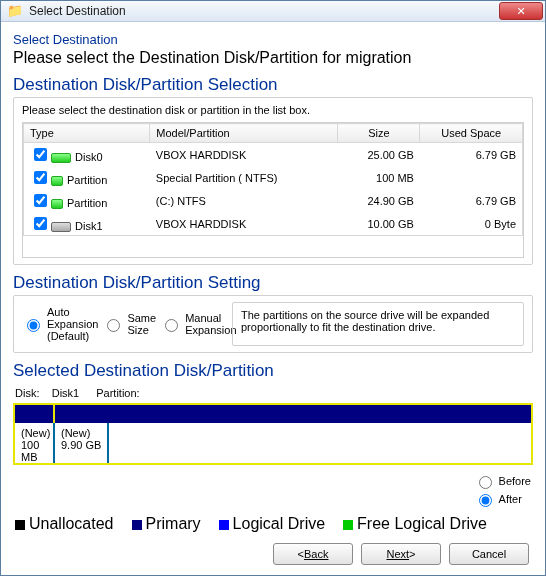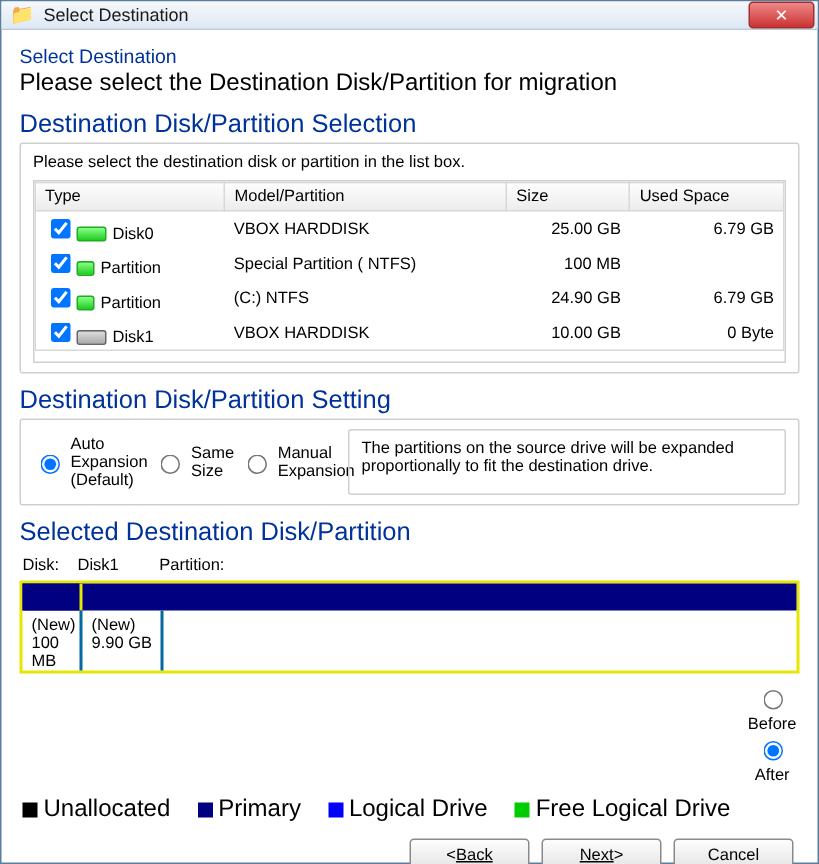--- a/index.html
+++ b/index.html
@@ -10,48 +10,48 @@
   .titlebar .title { font-size: 12px; color: #1a1a1a; flex: 1; }
   .close-btn { width: 44px; height: 18px; border: 1px solid #a03030; border-radius: 3px; background: linear-gradient(#e88,#c33); color: #fff; display: flex; align-items: center; justify-content: center; font-size: 11px; cursor: pointer; }
   .content { flex: 1; padding: 8px 12px 10px 12px; font-size: 11px; color: #000; display: flex; flex-direction: column; }
   .hdr { font-size: 13px; color: #003399; margin: 2px 0 2px 0; }
   .sub { font-size: 16px; margin-bottom: 8px; }
   .group-label { font-size: 17px; color: #003399; margin-bottom: 2px; }
   .group-box { border: 1px solid #d0d0d0; border-radius: 2px; padding: 6px 8px; margin-bottom: 8px; background: #fff; }
   .instr { margin-bottom: 6px; }
   table.list { width: 100%; border-collapse: collapse; border: 1px solid #d8d8d8; font-size: 11px; }
   table.list th { background: linear-gradient(#fdfdfd,#ececec); border: 1px solid #d8d8d8; text-align: left; font-weight: normal; padding: 3px 6px; }
-  table.list th.r { text-align: left; }
+  table.list th.r { text-align: center; }
   table.list td { padding: 2px 6px; border: none; }
   table.list td.r { text-align: right; }
   .chk { margin-right: 4px; }
   .disk-icon { display: inline-block; width: 20px; height: 10px; border: 1px solid #666; border-radius: 2px; background: linear-gradient(#ddd,#aaa); vertical-align: middle; margin-right: 4px; }
   .disk-icon.green { background: linear-gradient(#8f8,#2c2); border-color: #2a2; width: 20px; }
   .disk-icon.small { width: 12px; }
   .setting-row { display: flex; gap: 10px; }
   .radios { display: flex; gap: 4px; width: 200px; padding: 4px 0; }
   .radios label { display: flex; align-items: center; gap: 4px; }
   .desc-box { flex: 1; border: 1px solid #d0d0d0; border-radius: 2px; padding: 6px 8px; font-size: 11px; }
-  .sel-row { display: flex; gap: 27px; margin: 4px 2px; text-align: right; }
+  .sel-row { display: flex; gap: 17px; margin: 4px 2px; text-align: right; }
   .diagram { border: 2px solid #e6e600; background: #fff; }
   .diagram-top { height: 18px; background: #000080; display: flex; }
   .diagram-top .seg1 { width: 40px; background: #000080; border-right: 2px solid #e6e600; }
   .diagram-bot { display: flex; height: 40px; }
   .diagram-bot .cell { border-right: 2px solid #0369a1; padding: 4px 6px; font-size: 11px; }
   .diagram-bot .cell:first-child { width: 40px; }
   .legend-row { display: flex; align-items: center; justify-content: flex-end; gap: 10px; margin: 8px 2px 4px 2px; }
   .ba-group { display: flex; flex-direction: column; gap: 2px; }
-  .ba-group label { display: flex; align-items: center; gap: 4px; flex-direction: column; }
+  .ba-group label { display: flex; align-items: center; gap: 4px; }
   .legend { display: flex; gap: 18px; margin: 4px 2px 10px 2px; font-size: 16px; }
   .legend span.sw { display: inline-block; width: 10px; height: 10px; margin-right: 4px; vertical-align: middle; }
   .buttons { display: flex; justify-content: flex-end; gap: 8px; padding: 0 4px; }
   .btn { min-width: 80px; height: 22px; border: 1px solid #8a8a8a; border-radius: 3px; background: linear-gradient(#fdfdfd,#e3e3e3); font-size: 11px; cursor: pointer; }
   .btn u { text-decoration: underline; }
   .spacer { flex: 1; }
-  .list-wrap { border: 1px solid #d0d0d0; height: 122px; overflow: hidden; }
+  .list-wrap { border: 1px solid #d0d0d0; height: 136px; overflow: hidden; }
 </style>
 </head>
 <body>
 
 <div class="window">
   <div class="titlebar">
     <span class="icon">📁</span>
     <span class="title">Select Destination</span>
     <div class="close-btn">
       <span>✕</span>

